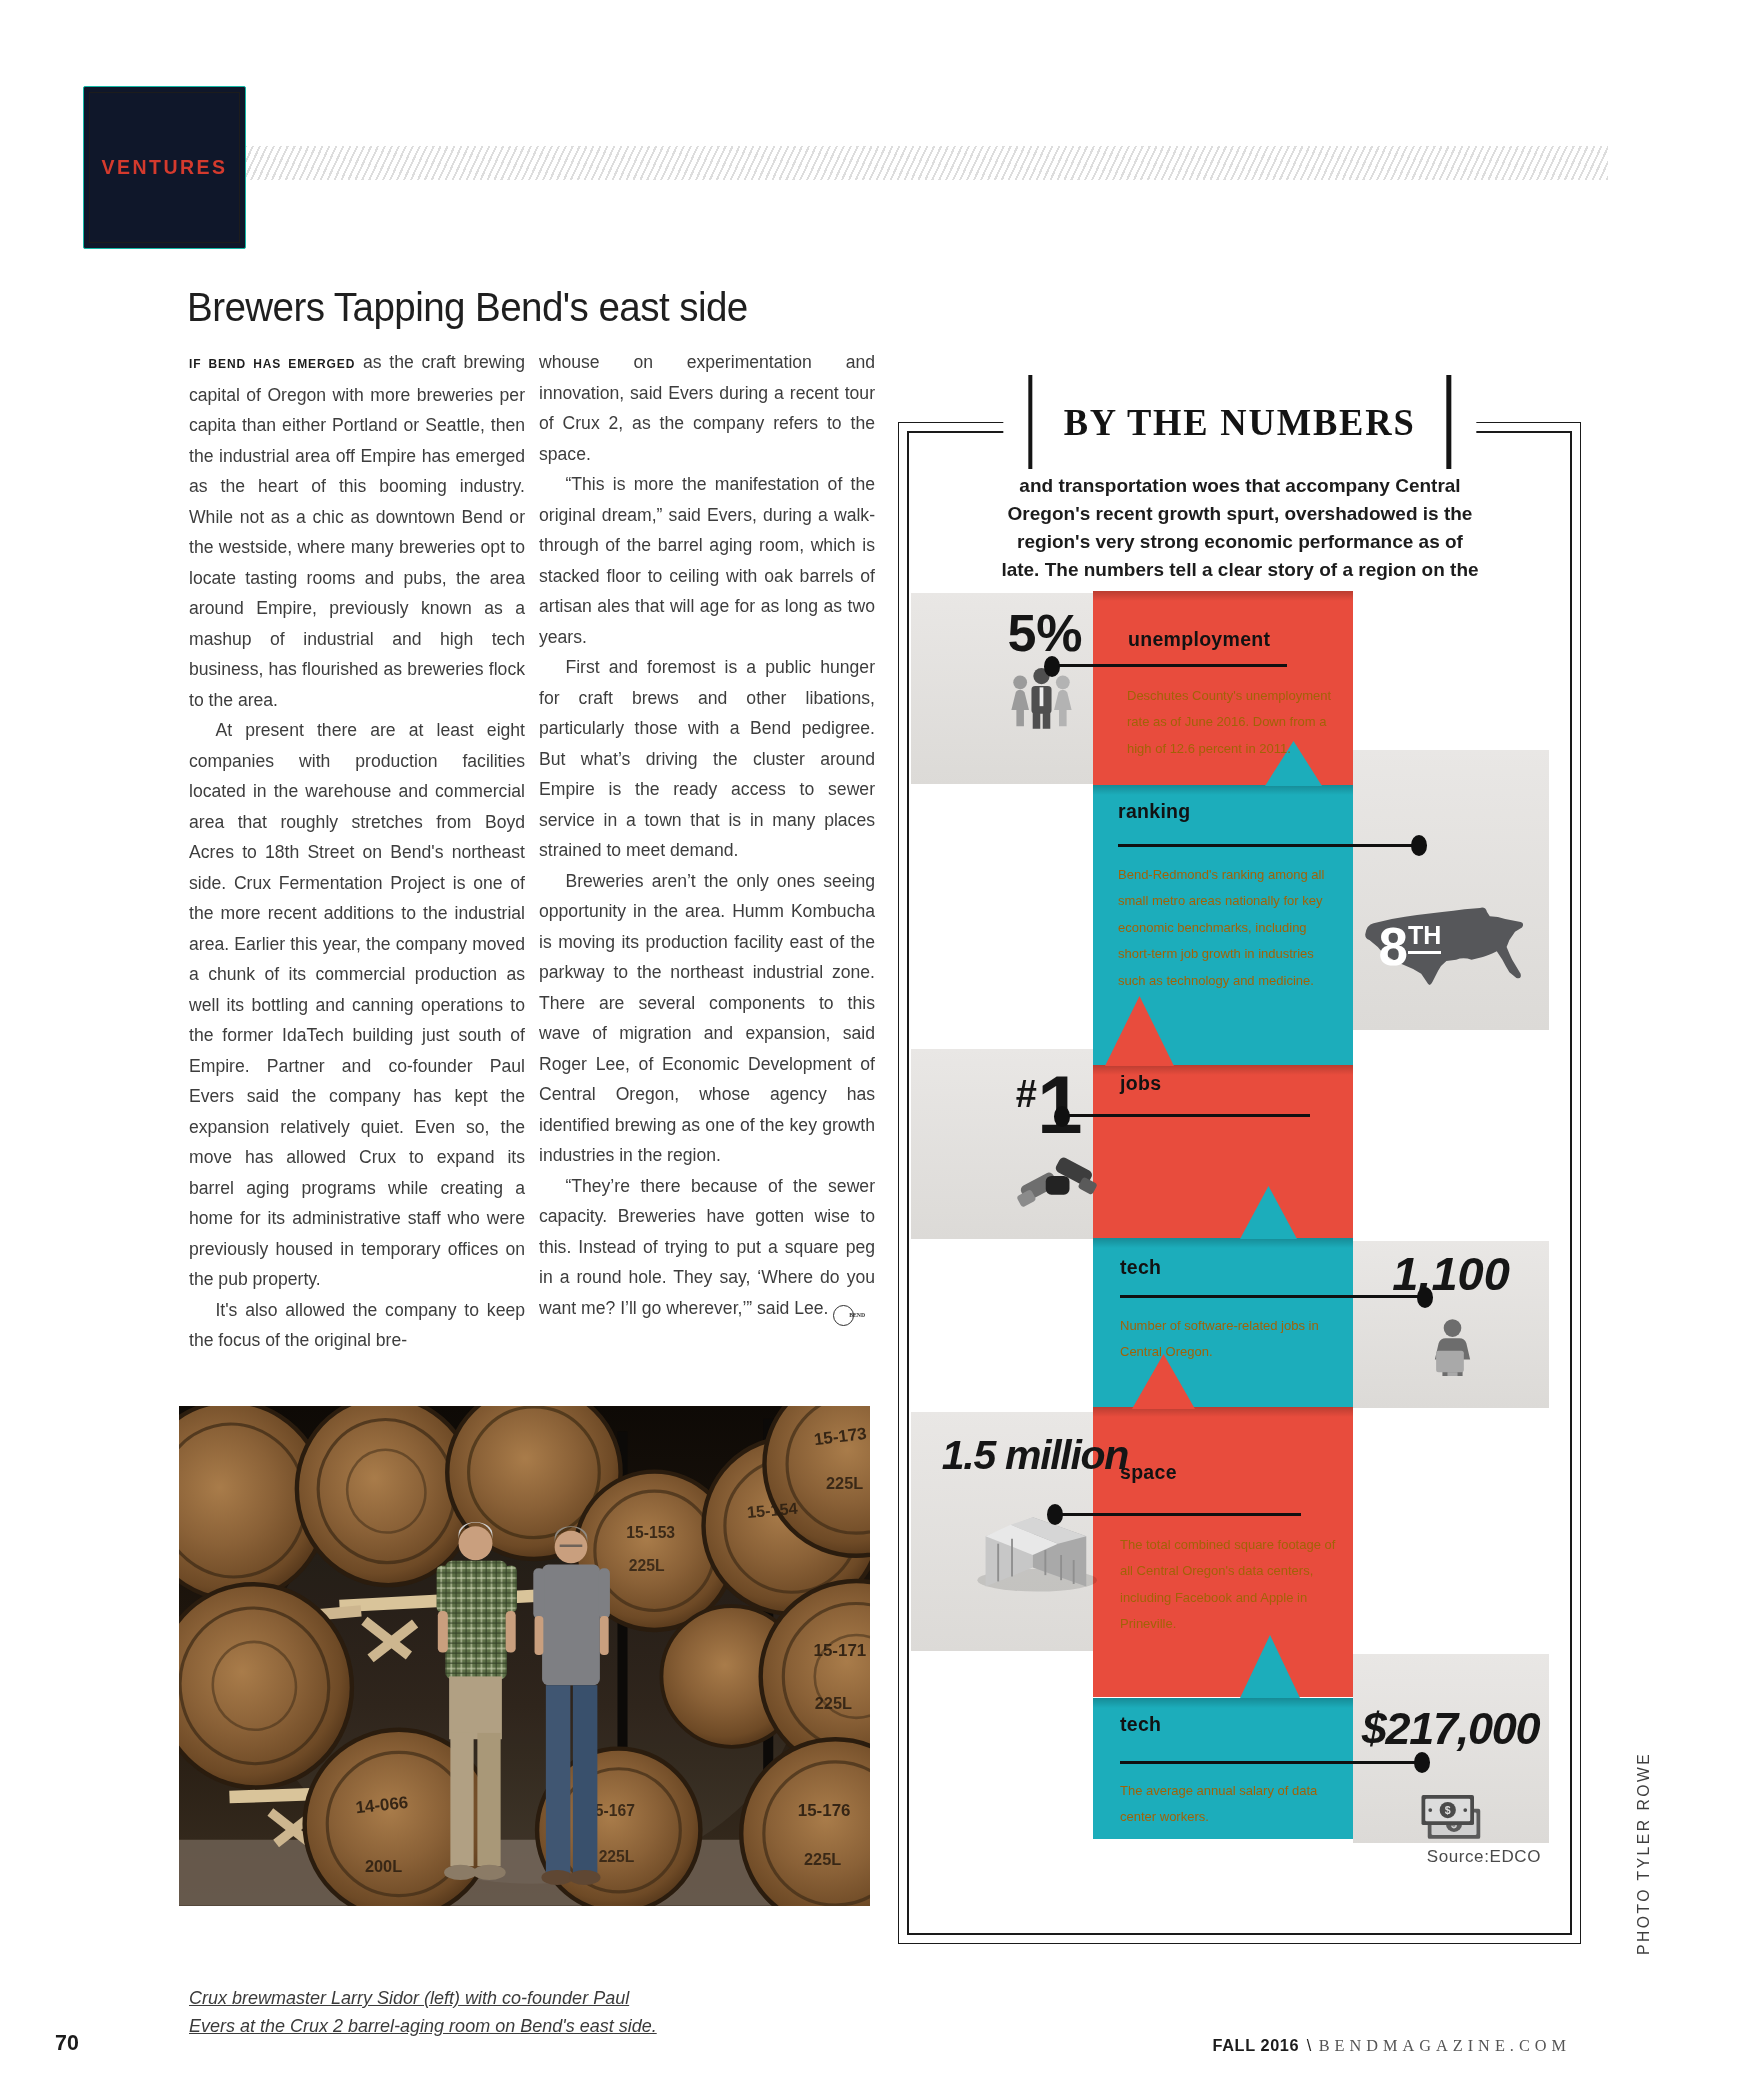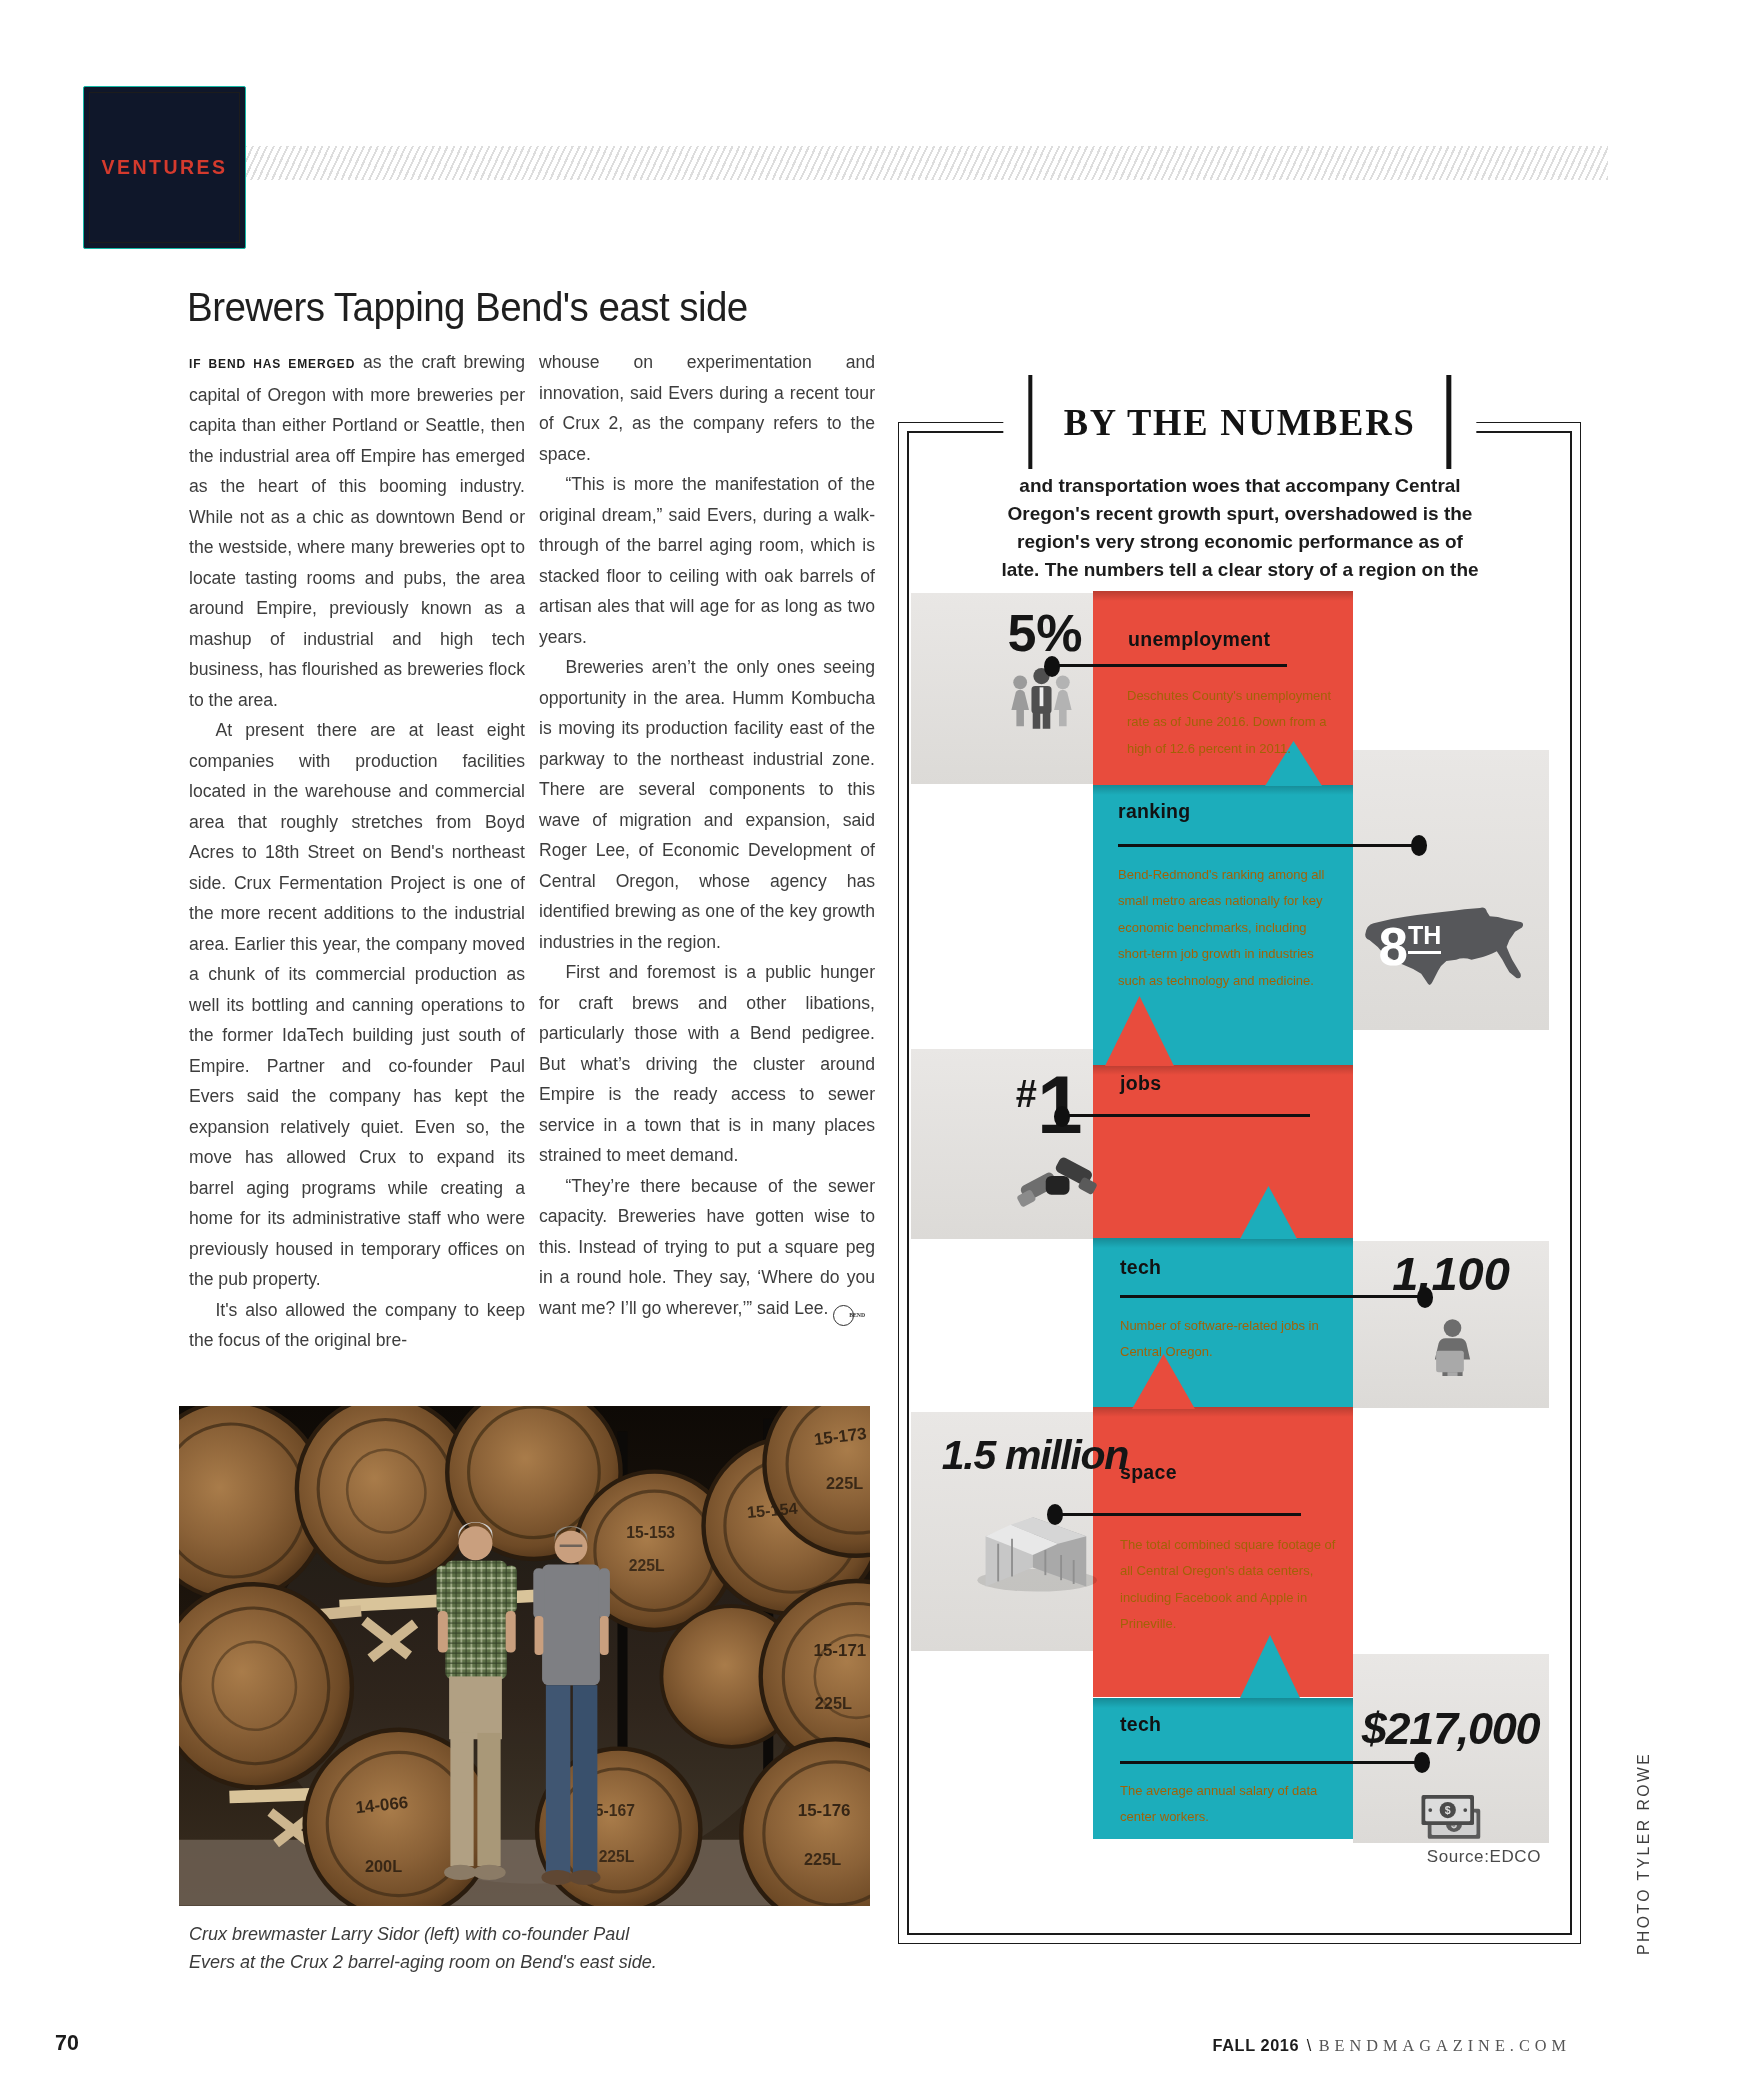--- a/index.html
+++ b/index.html
@@ -22,21 +22,21 @@
   #col1{left:189px;} #col2{left:539px;}
   .col p{margin:0;}
   .col p + p{text-indent:26.4px;}
   .lead-in{font-weight:bold;color:#1d1d1d;letter-spacing:0.9px;font-size:12px;}
   .endmark{display:inline-flex;align-items:center;justify-content:center;width:19px;height:19px;
     border:1.9px solid #2e2e2e;border-radius:50%;font-size:5.7px;font-weight:bold;letter-spacing:0;
     vertical-align:-3.8px;margin-left:5px;color:#2e2e2e;font-family:"Liberation Serif",serif;}
 
   
   #photo{left:179px;top:1406px;width:691px;height:500px;background:#171007;}
-  #caption{left:189px;top:1920px;width:490px;font-style:italic;font-size:18px;line-height:28px;color:#3b3b3b;}
+  #caption{left:189px;top:1984px;width:490px;font-style:italic;font-size:18px;line-height:28px;color:#3b3b3b;text-decoration:underline;}
   #photo-credit{left:1635px;top:1955px;width:264px;transform:rotate(-90deg);transform-origin:left top;
     font-size:15.7px;letter-spacing:2.5px;color:#3f3f3f;white-space:nowrap;}
 
   
   #page-number{left:55px;top:2031px;font-size:21.4px;font-weight:bold;color:#1c1c1c;}
   #footer-right{right:173px;top:2036px;display:flex;align-items:baseline;gap:7.5px;}
   #footer-issue{font-size:16.3px;font-weight:bold;color:#1c1c1c;letter-spacing:0.6px;}
   #footer-sep{font-size:16.3px;color:#1c1c1c;}
   #footer-site{font-size:16.3px;color:#555;font-family:"Liberation Serif",serif;letter-spacing:5px;}
 
@@ -88,22 +88,22 @@
   <div class="abs" id="article-title">Brewers Tapping Bend's east side</div>
 
   <div class="abs col" id="col1">
     <p><strong class="lead-in">IF BEND HAS EMERGED</strong><span> as the craft brewing capital of Oregon with more breweries per capita than either Portland or Seattle, then the industrial area off Empire has emerged as the heart of this booming industry. While not as a chic as downtown Bend or the westside, where many breweries opt to locate tasting rooms and pubs, the area around Empire, previously known as a mashup of industrial and high tech business, has flourished as breweries flock to the area.</span></p>
     <p>At present there are at least eight companies with production facilities located in the warehouse and commercial area that roughly stretches from Boyd Acres to 18th Street on Bend's northeast side. Crux Fermentation Project is one of the more recent additions to the industrial area. Earlier this year, the company moved a chunk of its commercial production as well its bottling and canning operations to the former IdaTech building just south of Empire. Partner and co-founder Paul Evers said the company has kept the expansion relatively quiet. Even so, the move has allowed Crux to expand its barrel aging programs while creating a home for its administrative staff who were previously housed in temporary offices on the pub property.</p>
     <p>It's also allowed the company to keep the focus of the original bre-</p>
   </div>
   <div class="abs col" id="col2">
     <p>whouse on experimentation and innovation, said Evers during a recent tour of Crux 2, as the company refers to the space.</p>
     <p>“This is more the manifestation of the original dream,” said Evers, during a walk-through of the barrel aging room, which is stacked floor to ceiling with oak barrels of artisan ales that will age for as long as two years.</p>
+    <p>First and foremost is a public hunger for craft brews and other libations, particularly those with a Bend pedigree. But what’s driving the cluster around Empire is the ready access to sewer service in a town that is in many places strained to meet demand.</p>
     <p>Breweries aren’t the only ones seeing opportunity in the area. Humm Kombucha is moving its production facility east of the parkway to the northeast industrial zone. There are several components to this wave of migration and expansion, said Roger Lee, of Economic Development of Central Oregon, whose agency has identified brewing as one of the key growth industries in the region.</p>
-    <p>First and foremost is a public hunger for craft brews and other libations, particularly those with a Bend pedigree. But what’s driving the cluster around Empire is the ready access to sewer service in a town that is in many places strained to meet demand.</p>
     <p><span>“They’re there because of the sewer capacity. Breweries have gotten wise to this. Instead of trying to put a square peg in a round hole. They say, ‘Where do you want me? I’ll go wherever,’” said Lee.</span><span class="endmark">BEND</span></p>
   </div>
 
   <div class="abs" id="photo">
     <svg width="691" height="500" viewBox="0 0 1100 795">
       <defs>
         <radialGradient id="wood" cx="45%" cy="42%" r="65%">
           <stop offset="0%" stop-color="#a97c4a"></stop>
             <stop offset="45%" stop-color="#8a6137"></stop>
           <stop offset="78%" stop-color="#6e4a26"></stop>

